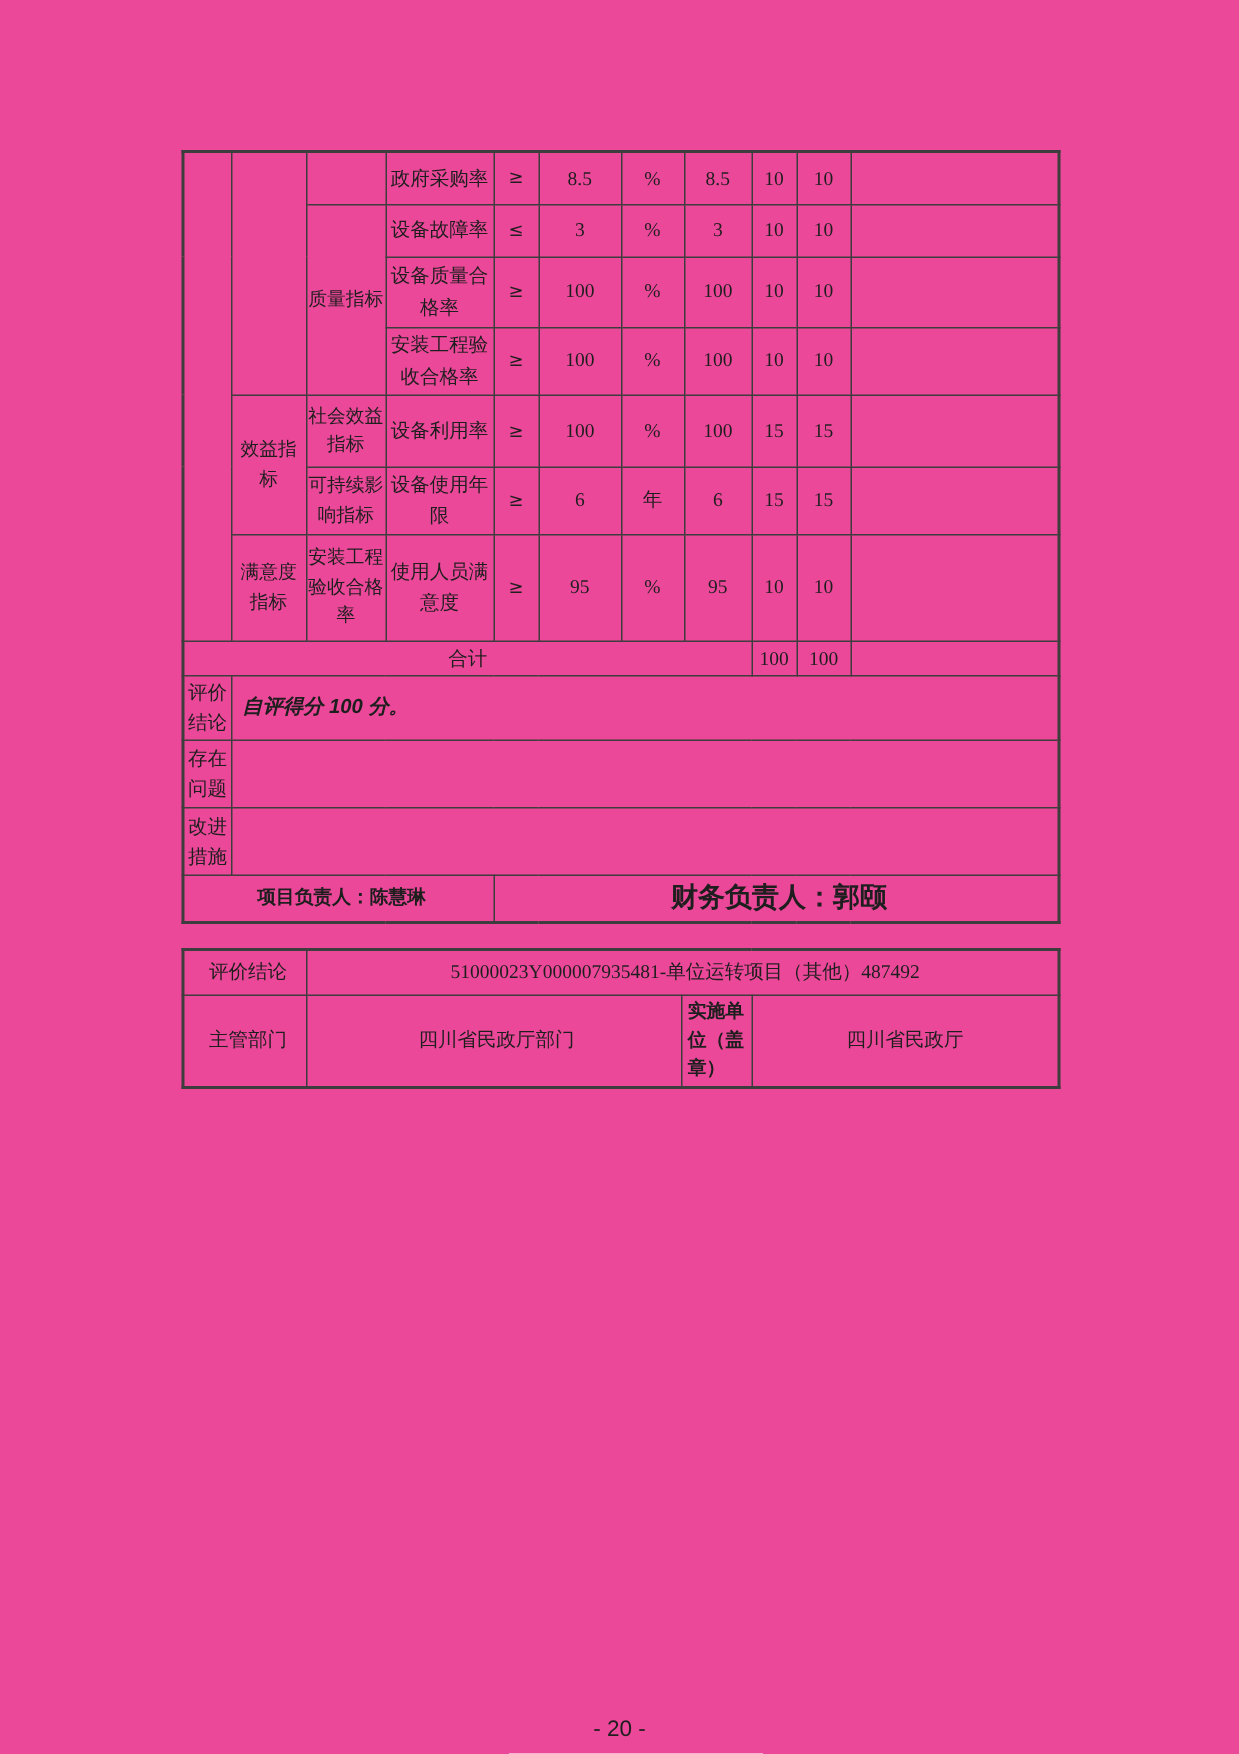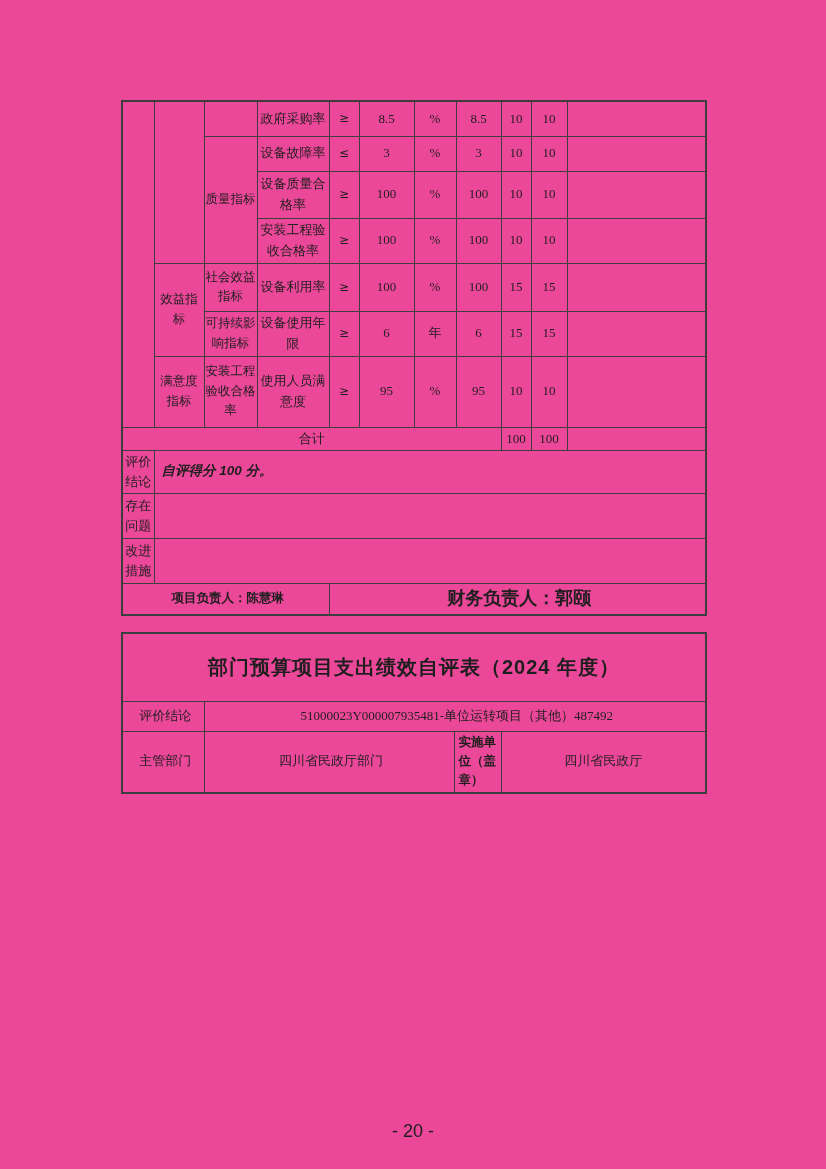--- a/index.html
+++ b/index.html
@@ -25,22 +25,22 @@
   .note {
     text-align:left; padding-left:7px; font-style:italic; font-weight:700;
     font-family:Liberation Sans, sans-serif; font-size:13.5px;
   }
   .title-cell {
     font-family:"Liberation Sans","DejaVu Sans",sans-serif; font-weight:700;
     font-size:20px; letter-spacing:1px; border:1px solid #3d3d3d;
   }
   .impl { font-size:12.5px; text-align:left; padding:1px 4px; }
   .footer {
-    position:absolute; top:1121px; left:0; width:100%; text-align:center;
-    font-family:"Liberation Sans","DejaVu Sans",sans-serif; font-size:18px; color:#1e1e1e;
+    position:absolute; top:1144px; left:0; width:100%; text-align:center;
+    font-family:"Liberation Sans","DejaVu Sans",sans-serif; font-size:15px; color:#1e1e1e;
   }
 </style>
 </head>
 <body>
 
 <div class="page">
 
   <table class="t1">
     <colgroup>
       <col style="width:32px">
@@ -175,23 +175,20 @@
   <table class="t2">
     <colgroup>
       <col style="width:32px">
         <col style="width:50px">
         <col style="width:250px">
       <col style="width:47px">
         <col style="width:205px">
     </colgroup>
 
     <tbody>
-        <tr style="height:68px">
-      <td colspan="5" class="title-cell">部门预算项目支出绩效自评表（2024 年度）</td>
-    </tr>
 
     <tr style="height:30px">
       <td colspan="2" class="al">评价结论</td>
       <td colspan="3" class="al">51000023Y000007935481-单位运转项目（其他）487492</td>
     </tr>
 
     <tr style="height:60px">
       <td colspan="2" class="al">主管部门</td>
       <td class="al">四川省民政厅部门</td>
       <td class="impl boldhei">实施单位（盖章）</td>

